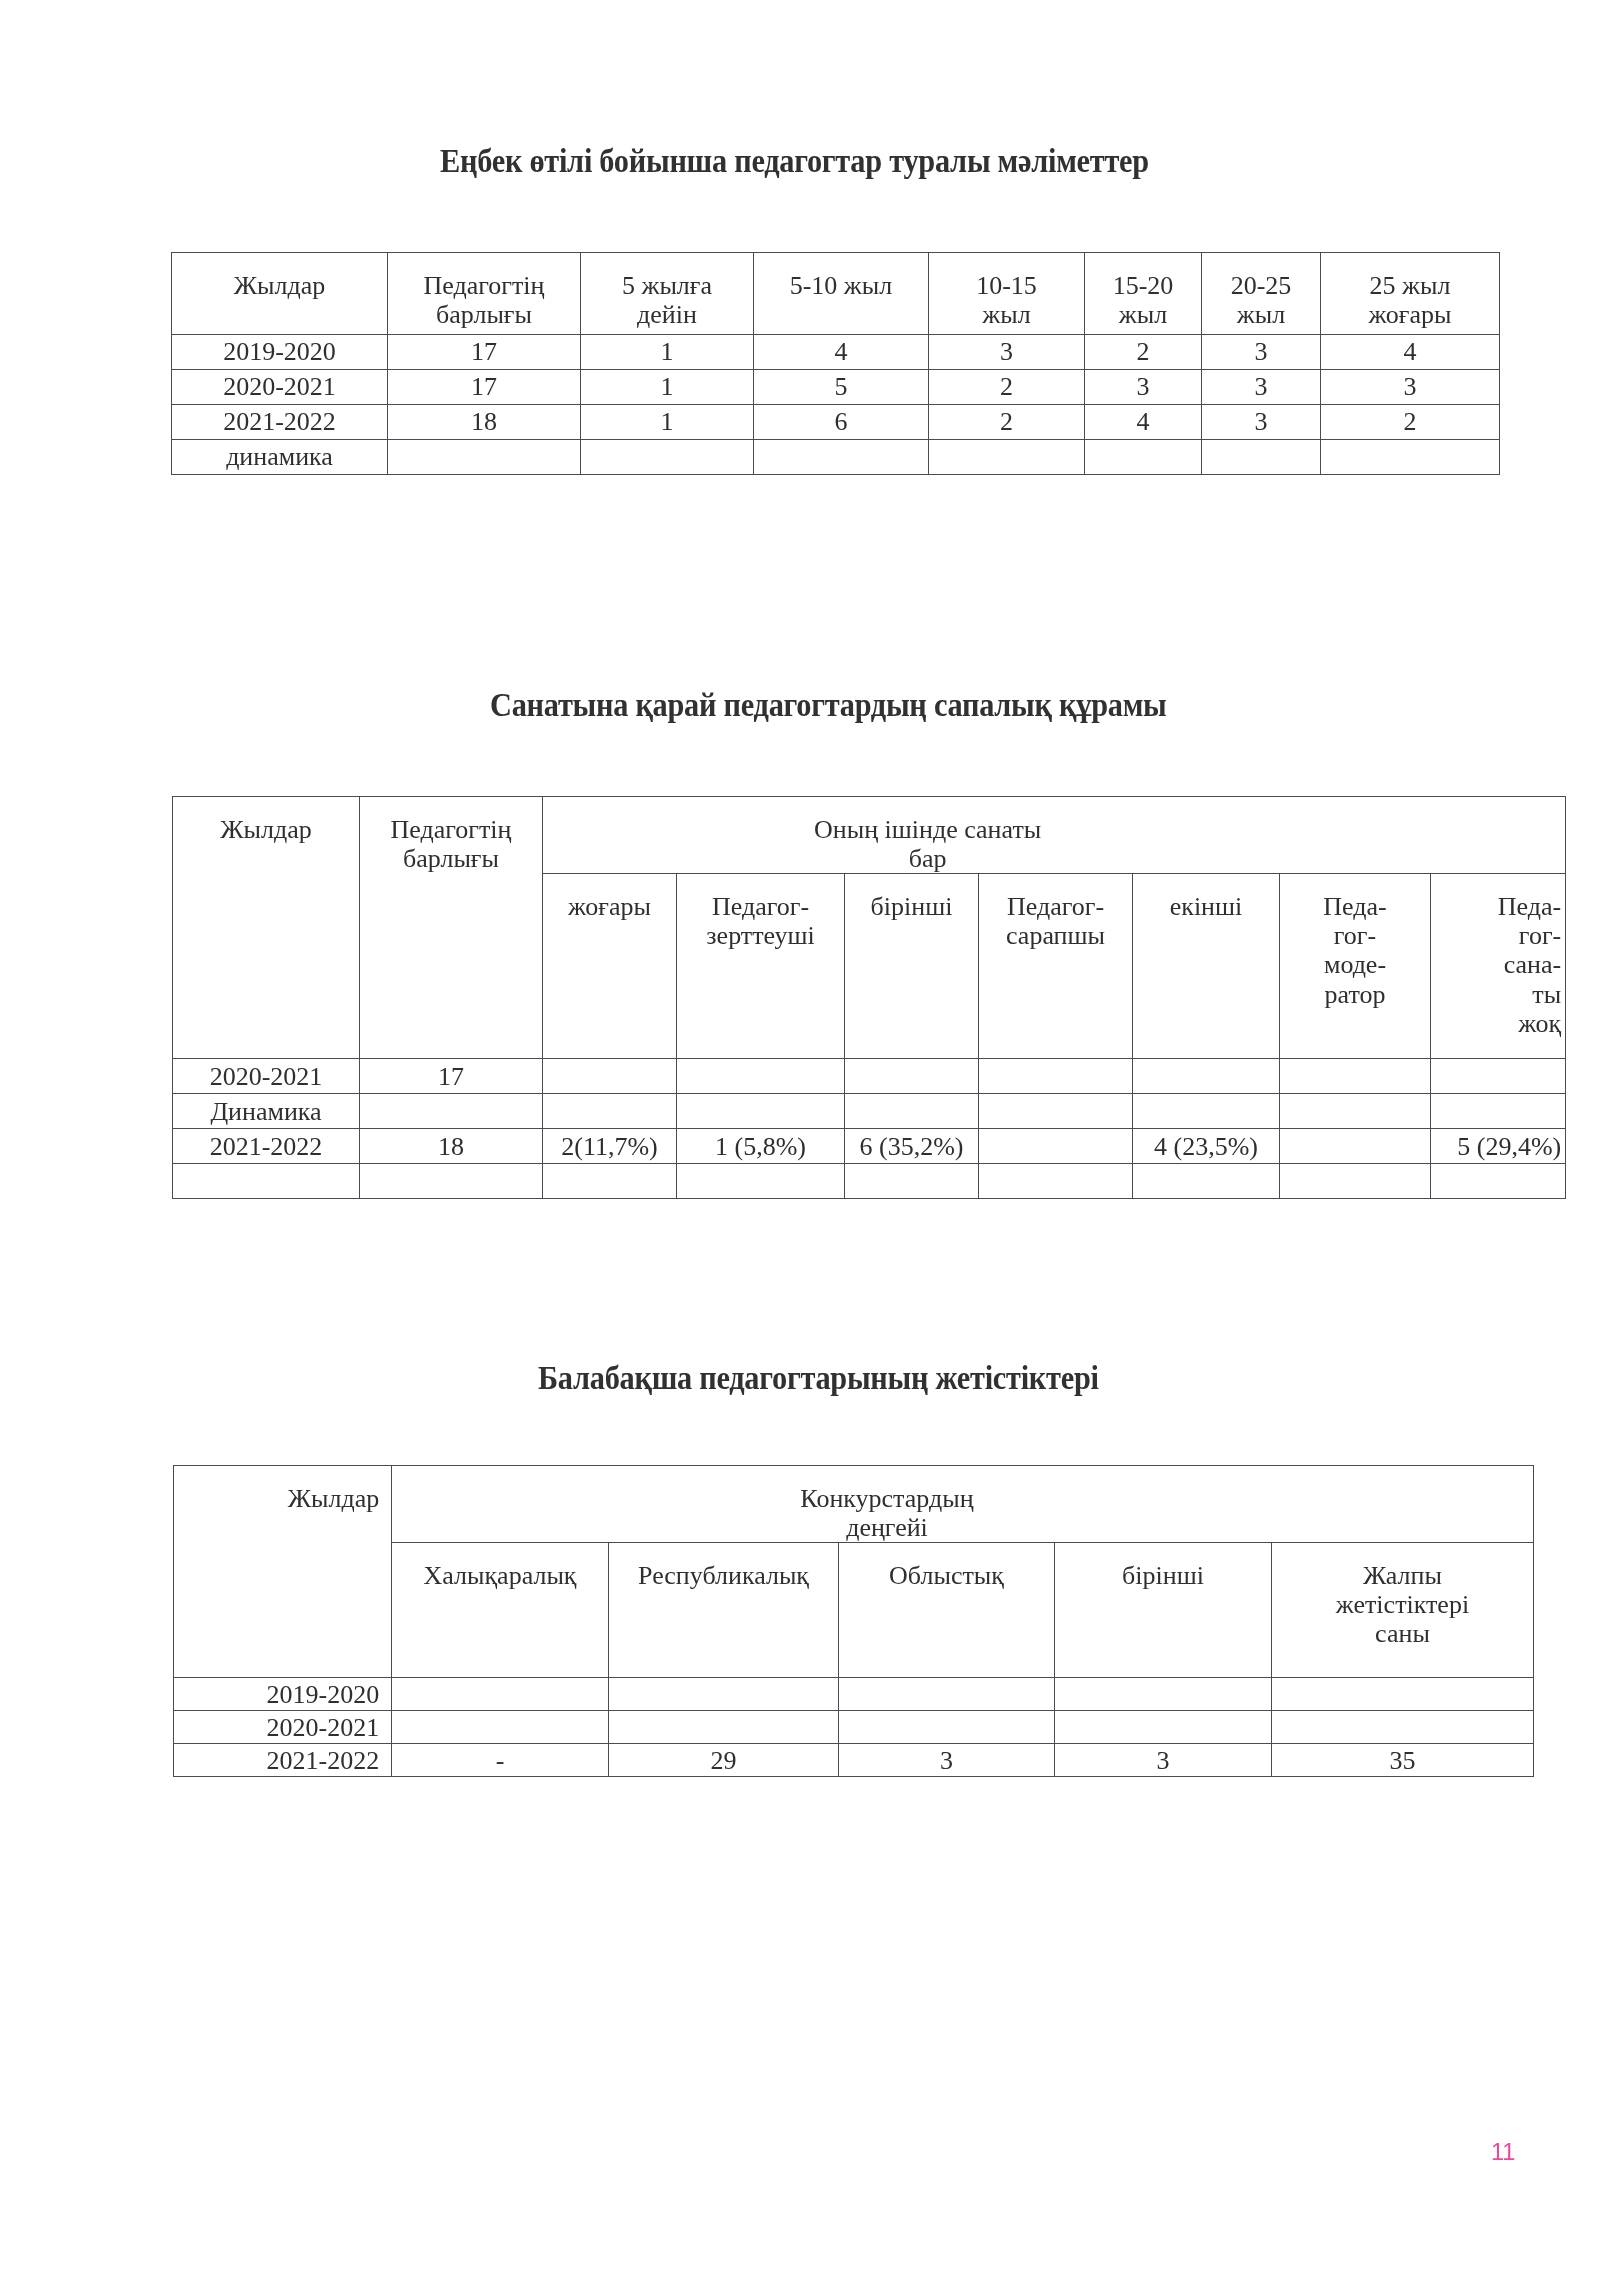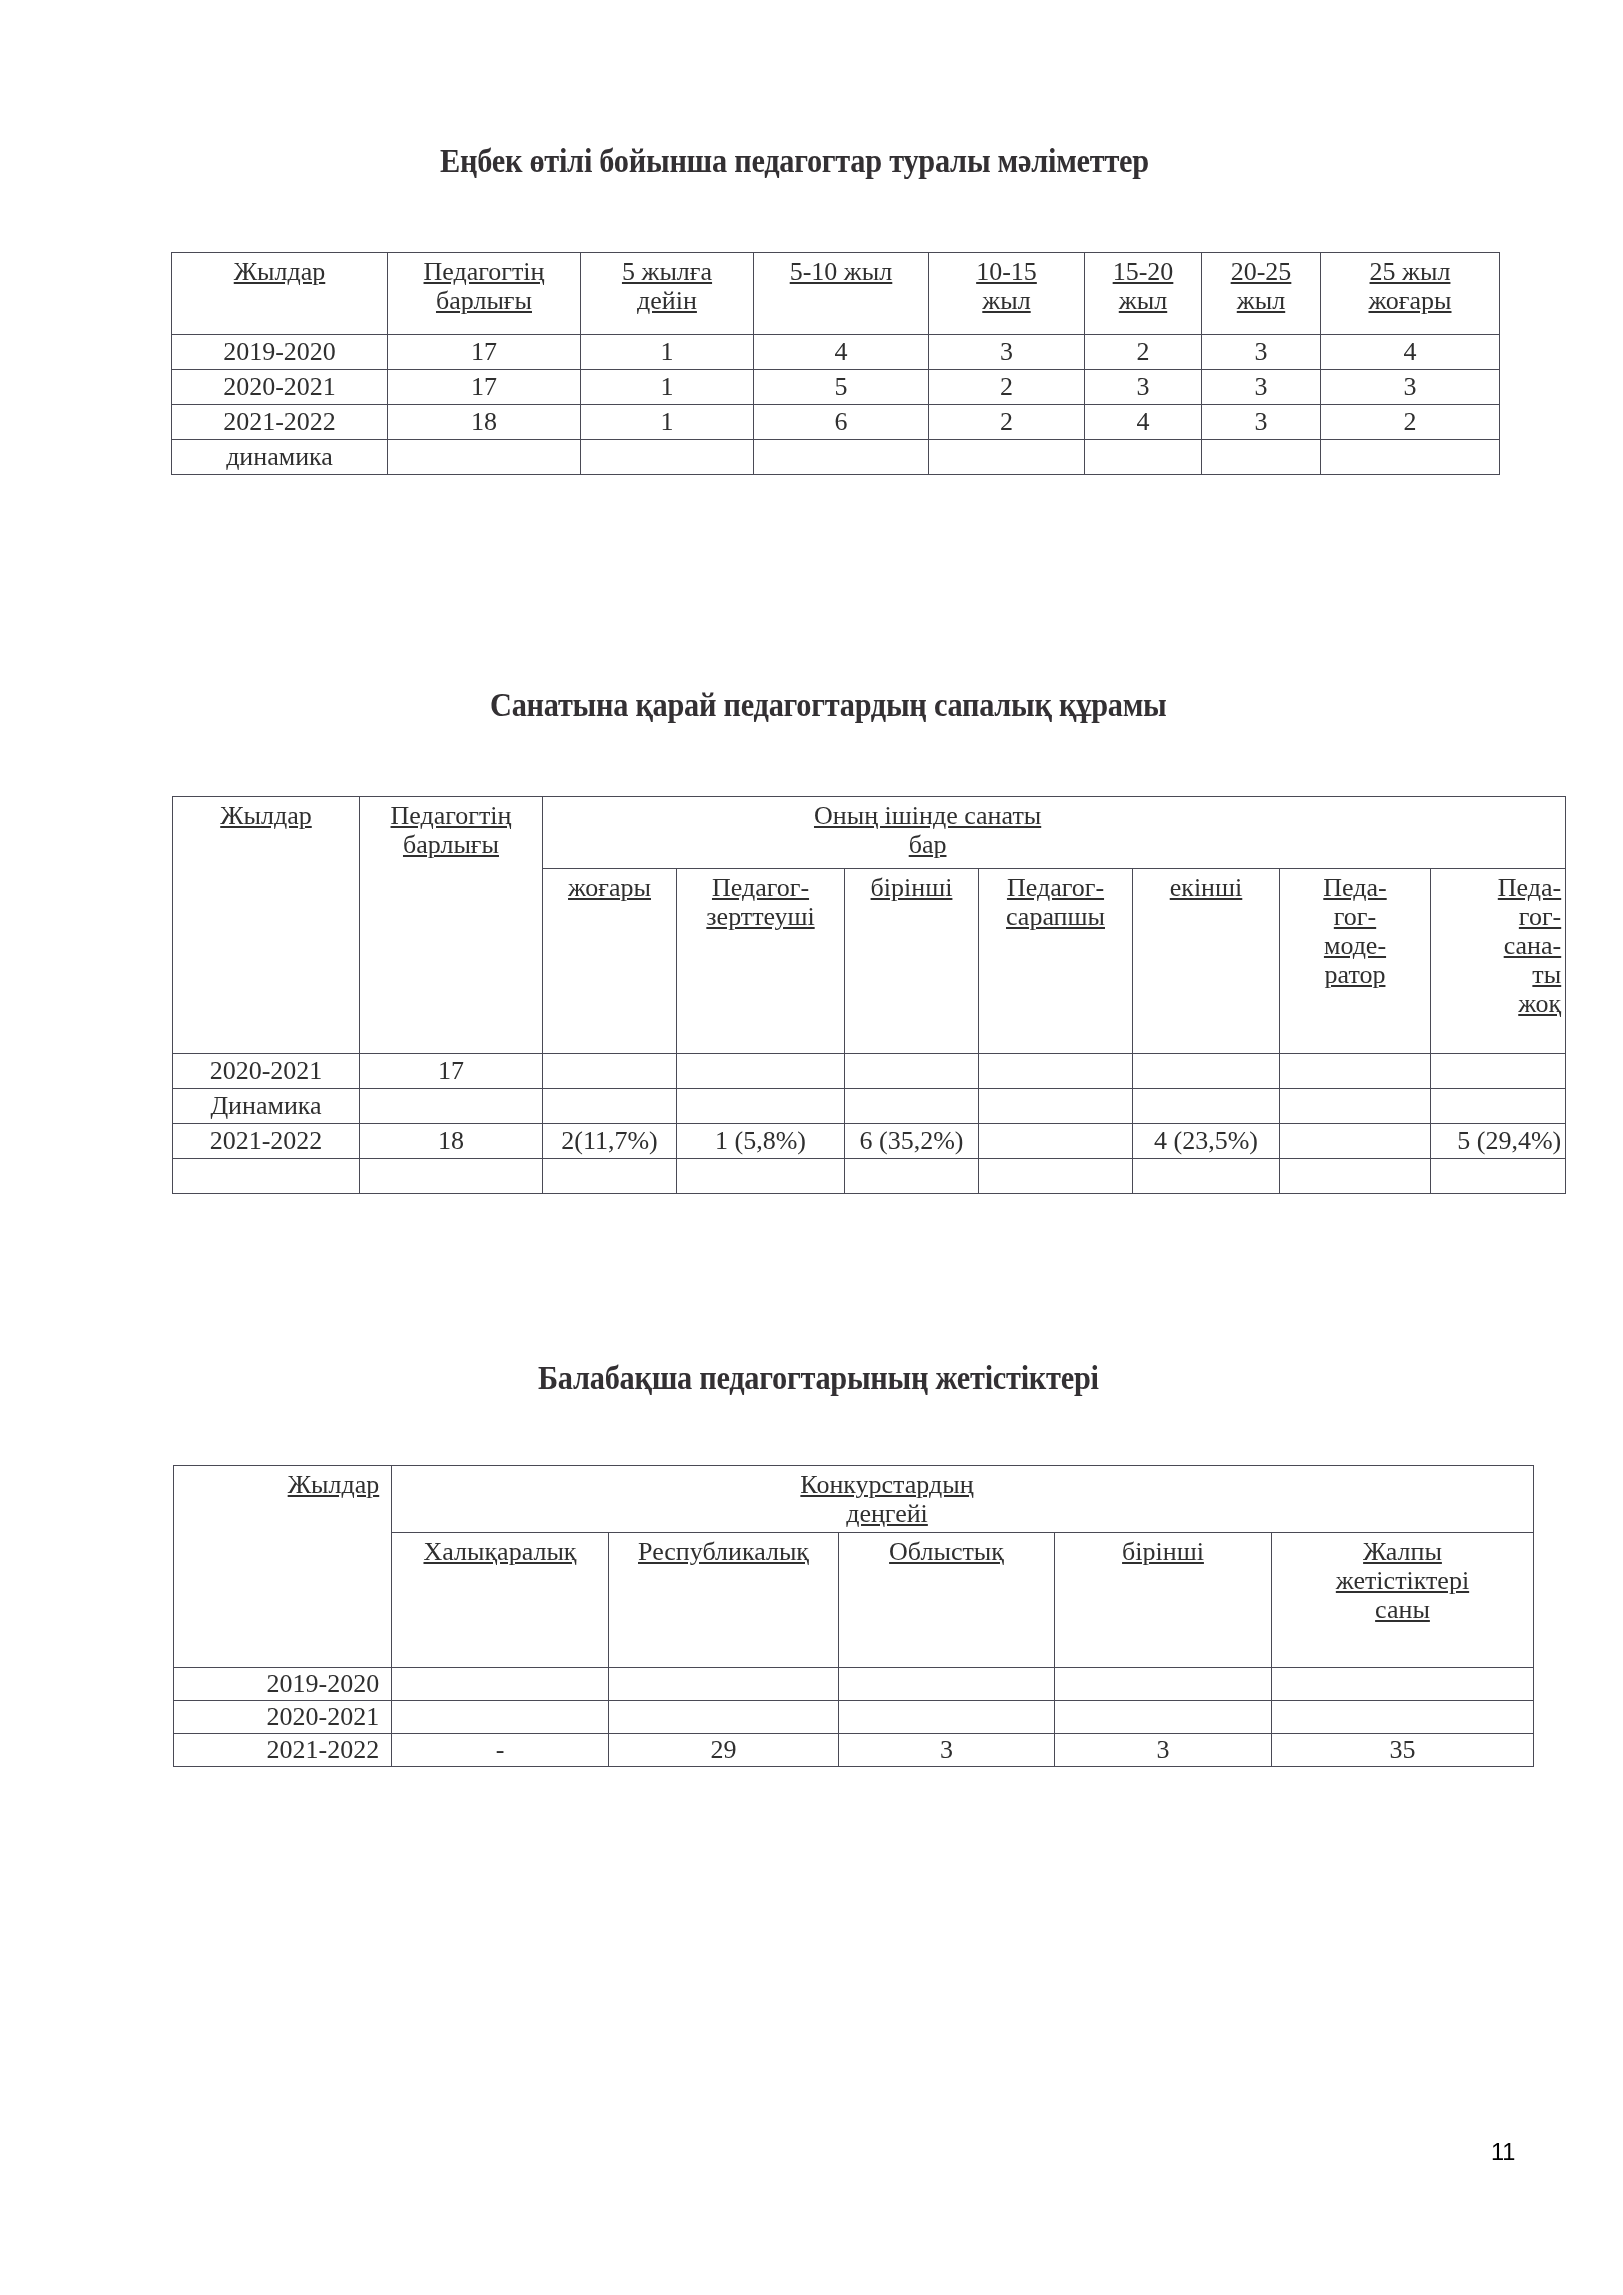--- a/index.html
+++ b/index.html
@@ -14,27 +14,27 @@
     }
     table {
       position: absolute; border-collapse: collapse; table-layout: fixed;
       font-size: 26px; color: #2f2f2f;
     }
     td, th {
       border: 1.3px solid #4a4a55; padding: 0 3.9px; text-align: center;
       font-weight: normal; line-height: 1.12; vertical-align: top;
       overflow: hidden;
     }
-    th { padding-top: 4px; text-decoration: underline; }
+    th { padding-top: 18px; }
     .num { vertical-align: middle; }
     .small { font-size: 26px; }
     .rt { text-align: right; padding-right: 11.8px; }
     .page-num {
       position: absolute; left: 1491px; top: 2139px;
-      font-family: "Liberation Sans", "DejaVu Sans", sans-serif; font-size: 23.6px; color: #000000;
+      font-family: "Liberation Sans", "DejaVu Sans", sans-serif; font-size: 23.6px; color: #ec4899;
     }
   </style>
 </head>
 <body>
 
 <div class="title" style="left:440px; top:143px;">Еңбек өтілі бойынша педагогтар туралы  мәліметтер</div>
 
 <table style="left:171px; top:252px; width:1329px;">
   <colgroup>
     <col style="width:216px">

